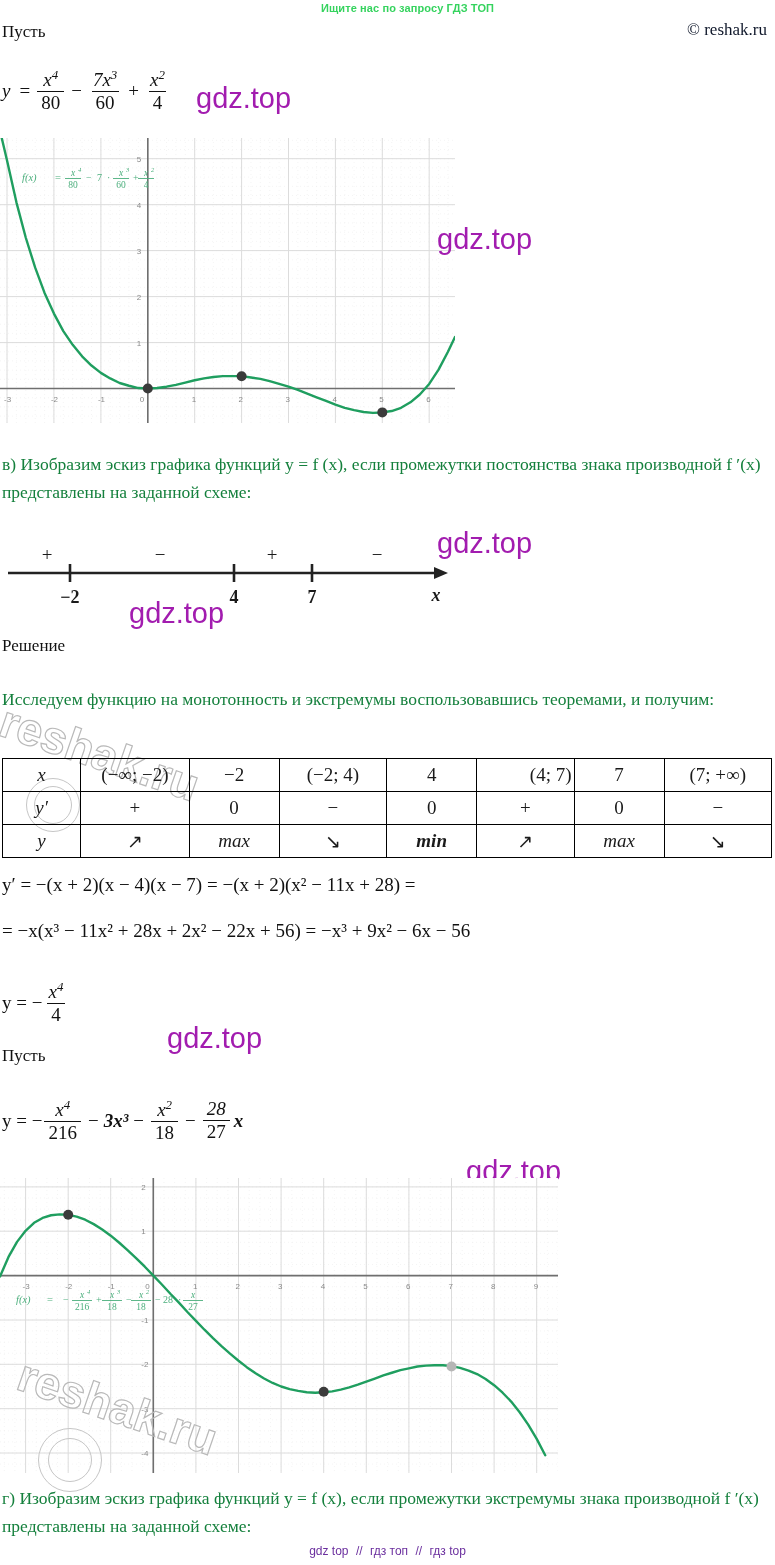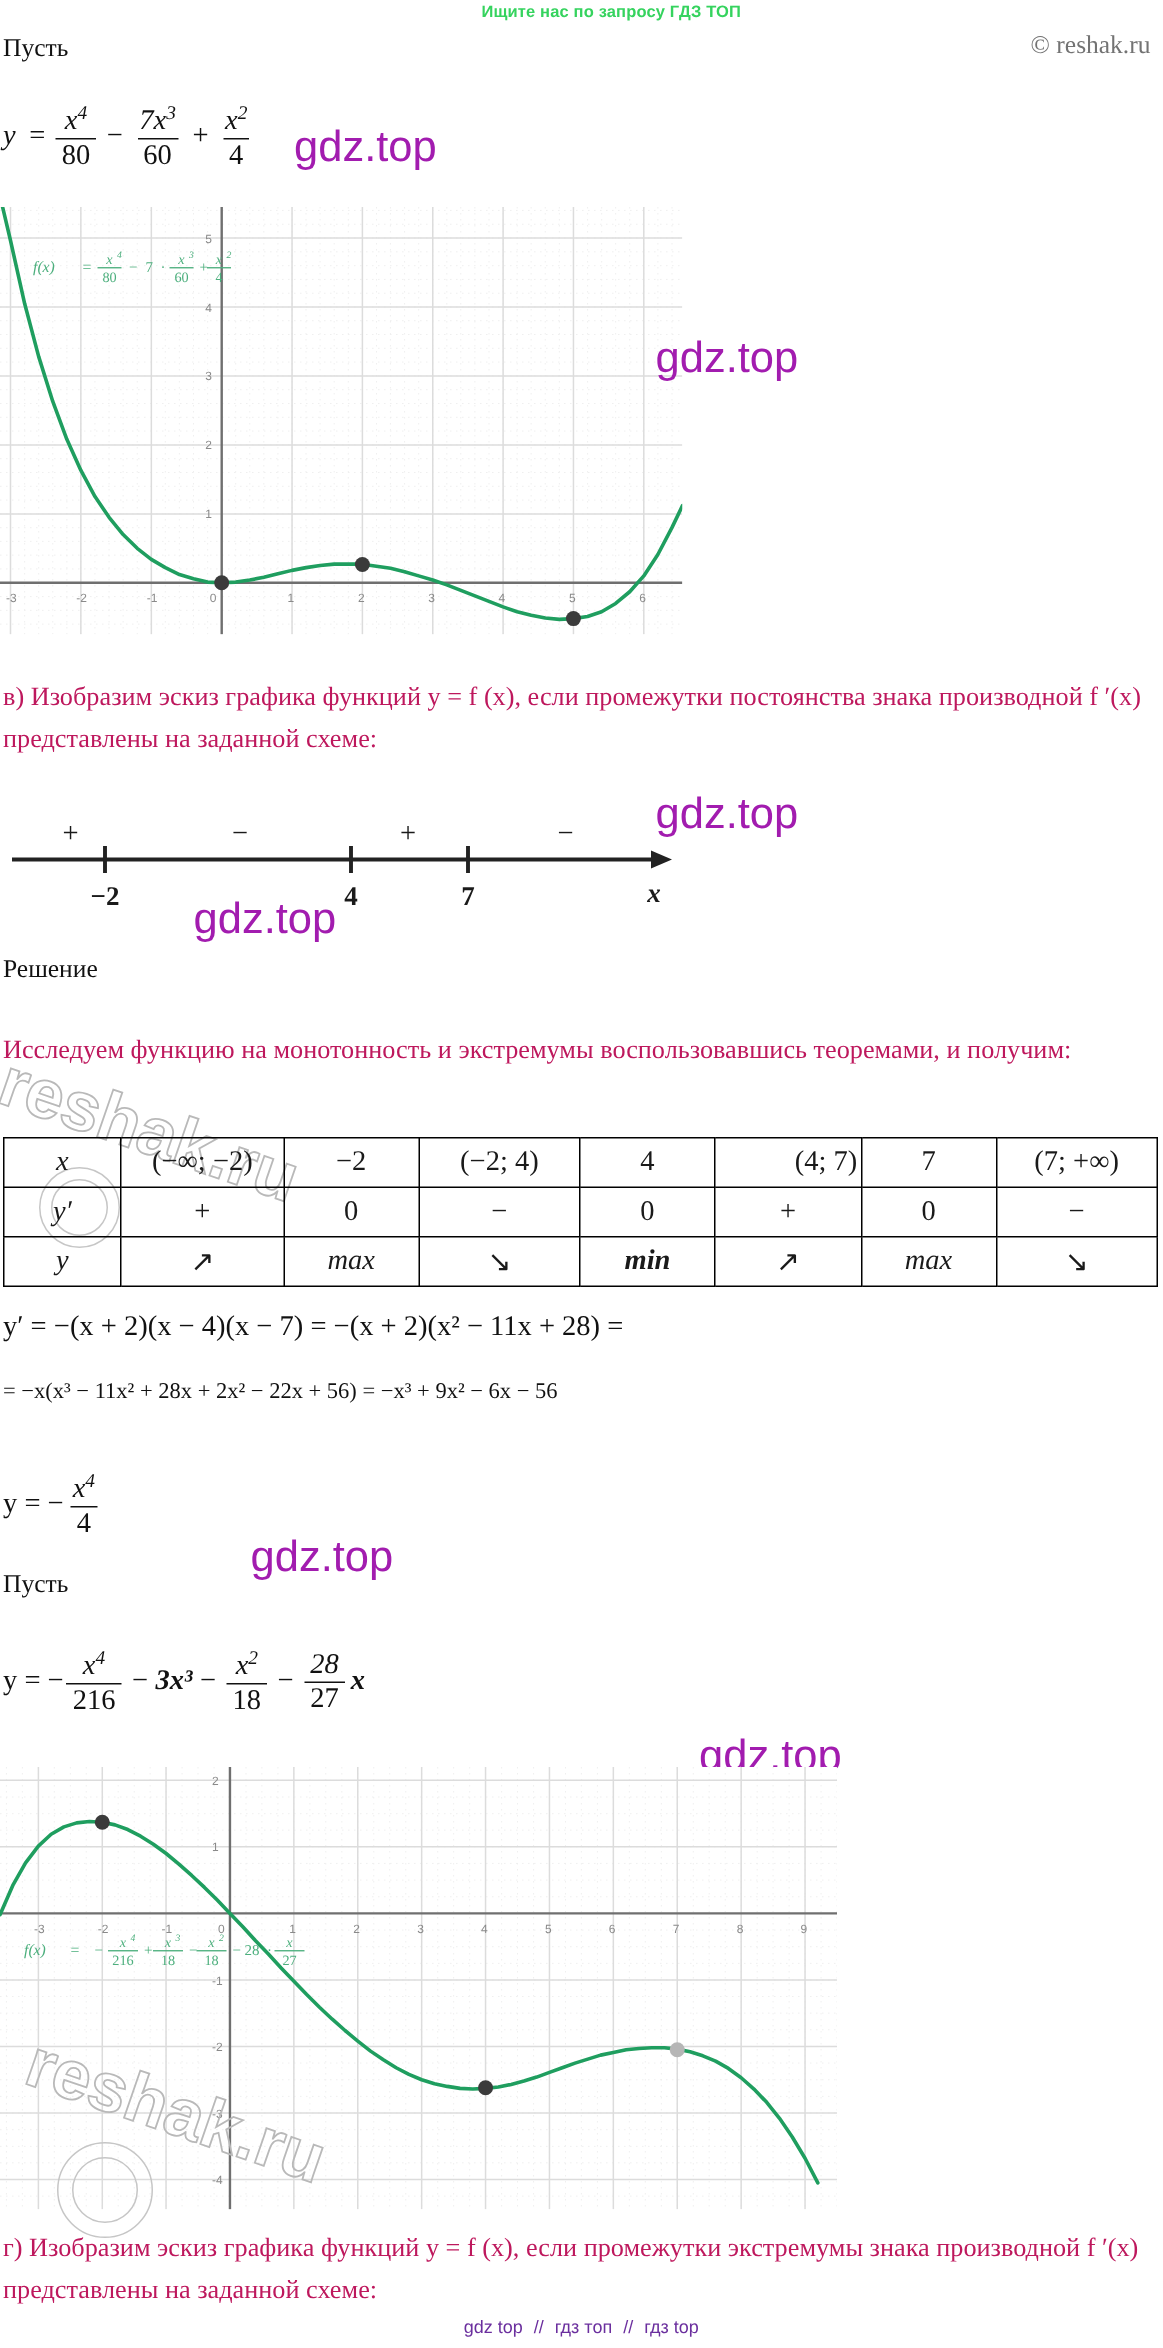--- a/index.html
+++ b/index.html
@@ -13,29 +13,29 @@
   
   .banner{
     position:absolute;left:0;top:0;width:775px;height:16px;
     text-align:center;font-family:"Liberation Sans",sans-serif;
     font-size:11px;font-weight:700;color:#35d35e;letter-spacing:.1px;
     line-height:16px;
     padding-left:20px;
   }
   .copyright{
     position:absolute;right:8px;top:20px;
-    font-family:"Liberation Serif",serif;font-size:17px;color:#737373;
+    font-family:"Liberation Serif",serif;font-size:17px;color:#0f172a;
   }
 
   
   .txt{position:absolute;font-family:"Liberation Serif",serif;color:#111;}
   .t-persh1{left:2px;top:22px;font-size:17px;}
   .t-persh2{left:2px;top:1046px;font-size:17px;}
   .t-reshenie{left:2px;top:636px;font-size:17px;}
-  .para{position:absolute;font-size:17.5px;line-height:28px;color:#be185d;}
+  .para{position:absolute;font-size:17.5px;line-height:28px;color:#15803d;}
   .p-v{left:2px;top:450px;width:760px;}
   .p-issled{left:2px;top:685px;width:760px;}
   .p-g{left:2px;top:1484px;width:760px;}
 
   
   .mi{font-style:italic;font-weight:bold;}
 
   
   .formula{position:absolute;display:flex;align-items:center;
            font-family:"Liberation Serif",serif;font-size:19px;color:#111;}
@@ -43,21 +43,21 @@
   .op{margin:0 5px;}
   .frac{display:inline-flex;flex-direction:column;align-items:center;
         vertical-align:middle;margin:0 2px;line-height:1.05;justify-content:center;}
   .frac .num{padding:0 4px 1px 4px;font-style:italic;}
   .frac .den{padding:1px 4px 0 4px;border-top:1.4px solid #111;font-style:normal;}
   sup{font-size:.68em;vertical-align:super;font-style:italic;}
   .plain{font-style:normal;}
 
   .f1{left:2px;top:68px;}
   .f2{left:2px;top:874px;font-size:19px;}
-  .f3{left:2px;top:920px;font-size:15px;}
+  .f3{left:2px;top:920px;font-size:19px;}
   .f4{left:2px;top:980px;font-size:19px;}
   .f5{left:2px;top:1098px;font-size:19px;}
 
   
   .wm{position:absolute;font-family:"Liberation Sans",sans-serif;
       color:#a21caf;font-weight:400;}
   .wm1{left:196px;top:82px;font-size:29px;}
   .wm2{left:437px;top:223px;font-size:29px;}
   .wm3{left:437px;top:527px;font-size:29px;}
   .wm4{left:129px;top:597px;font-size:29px;}

